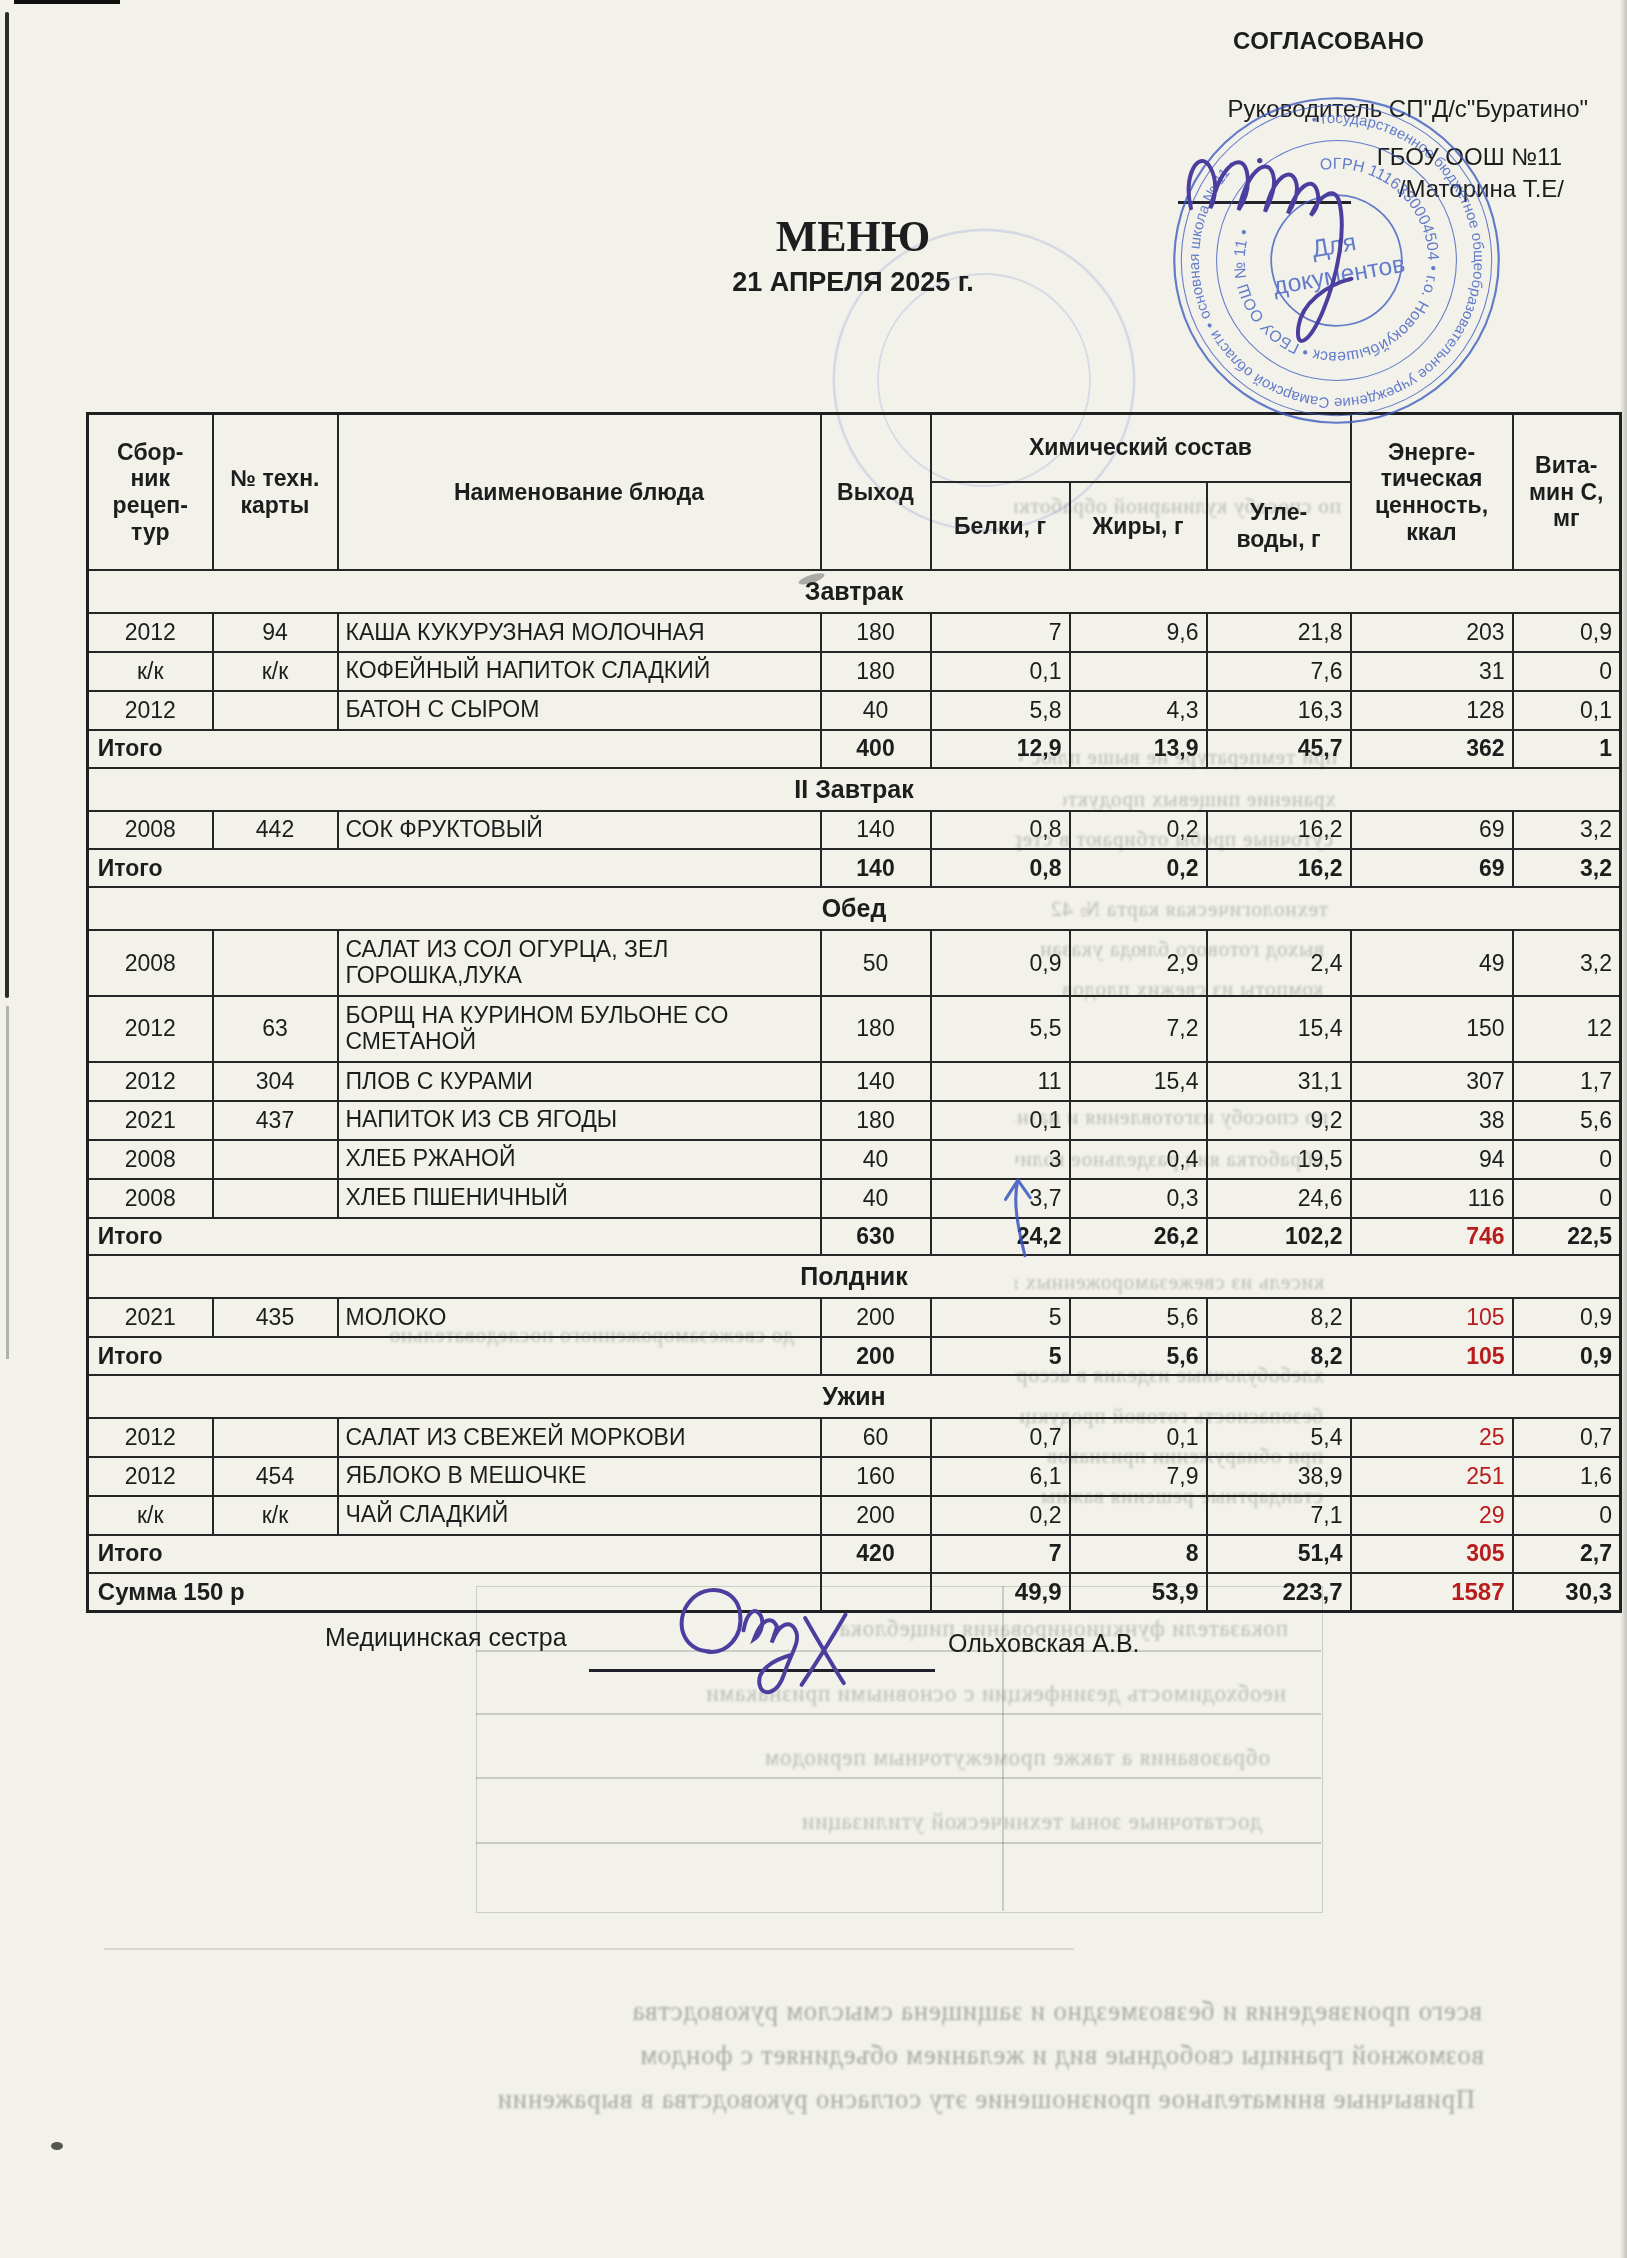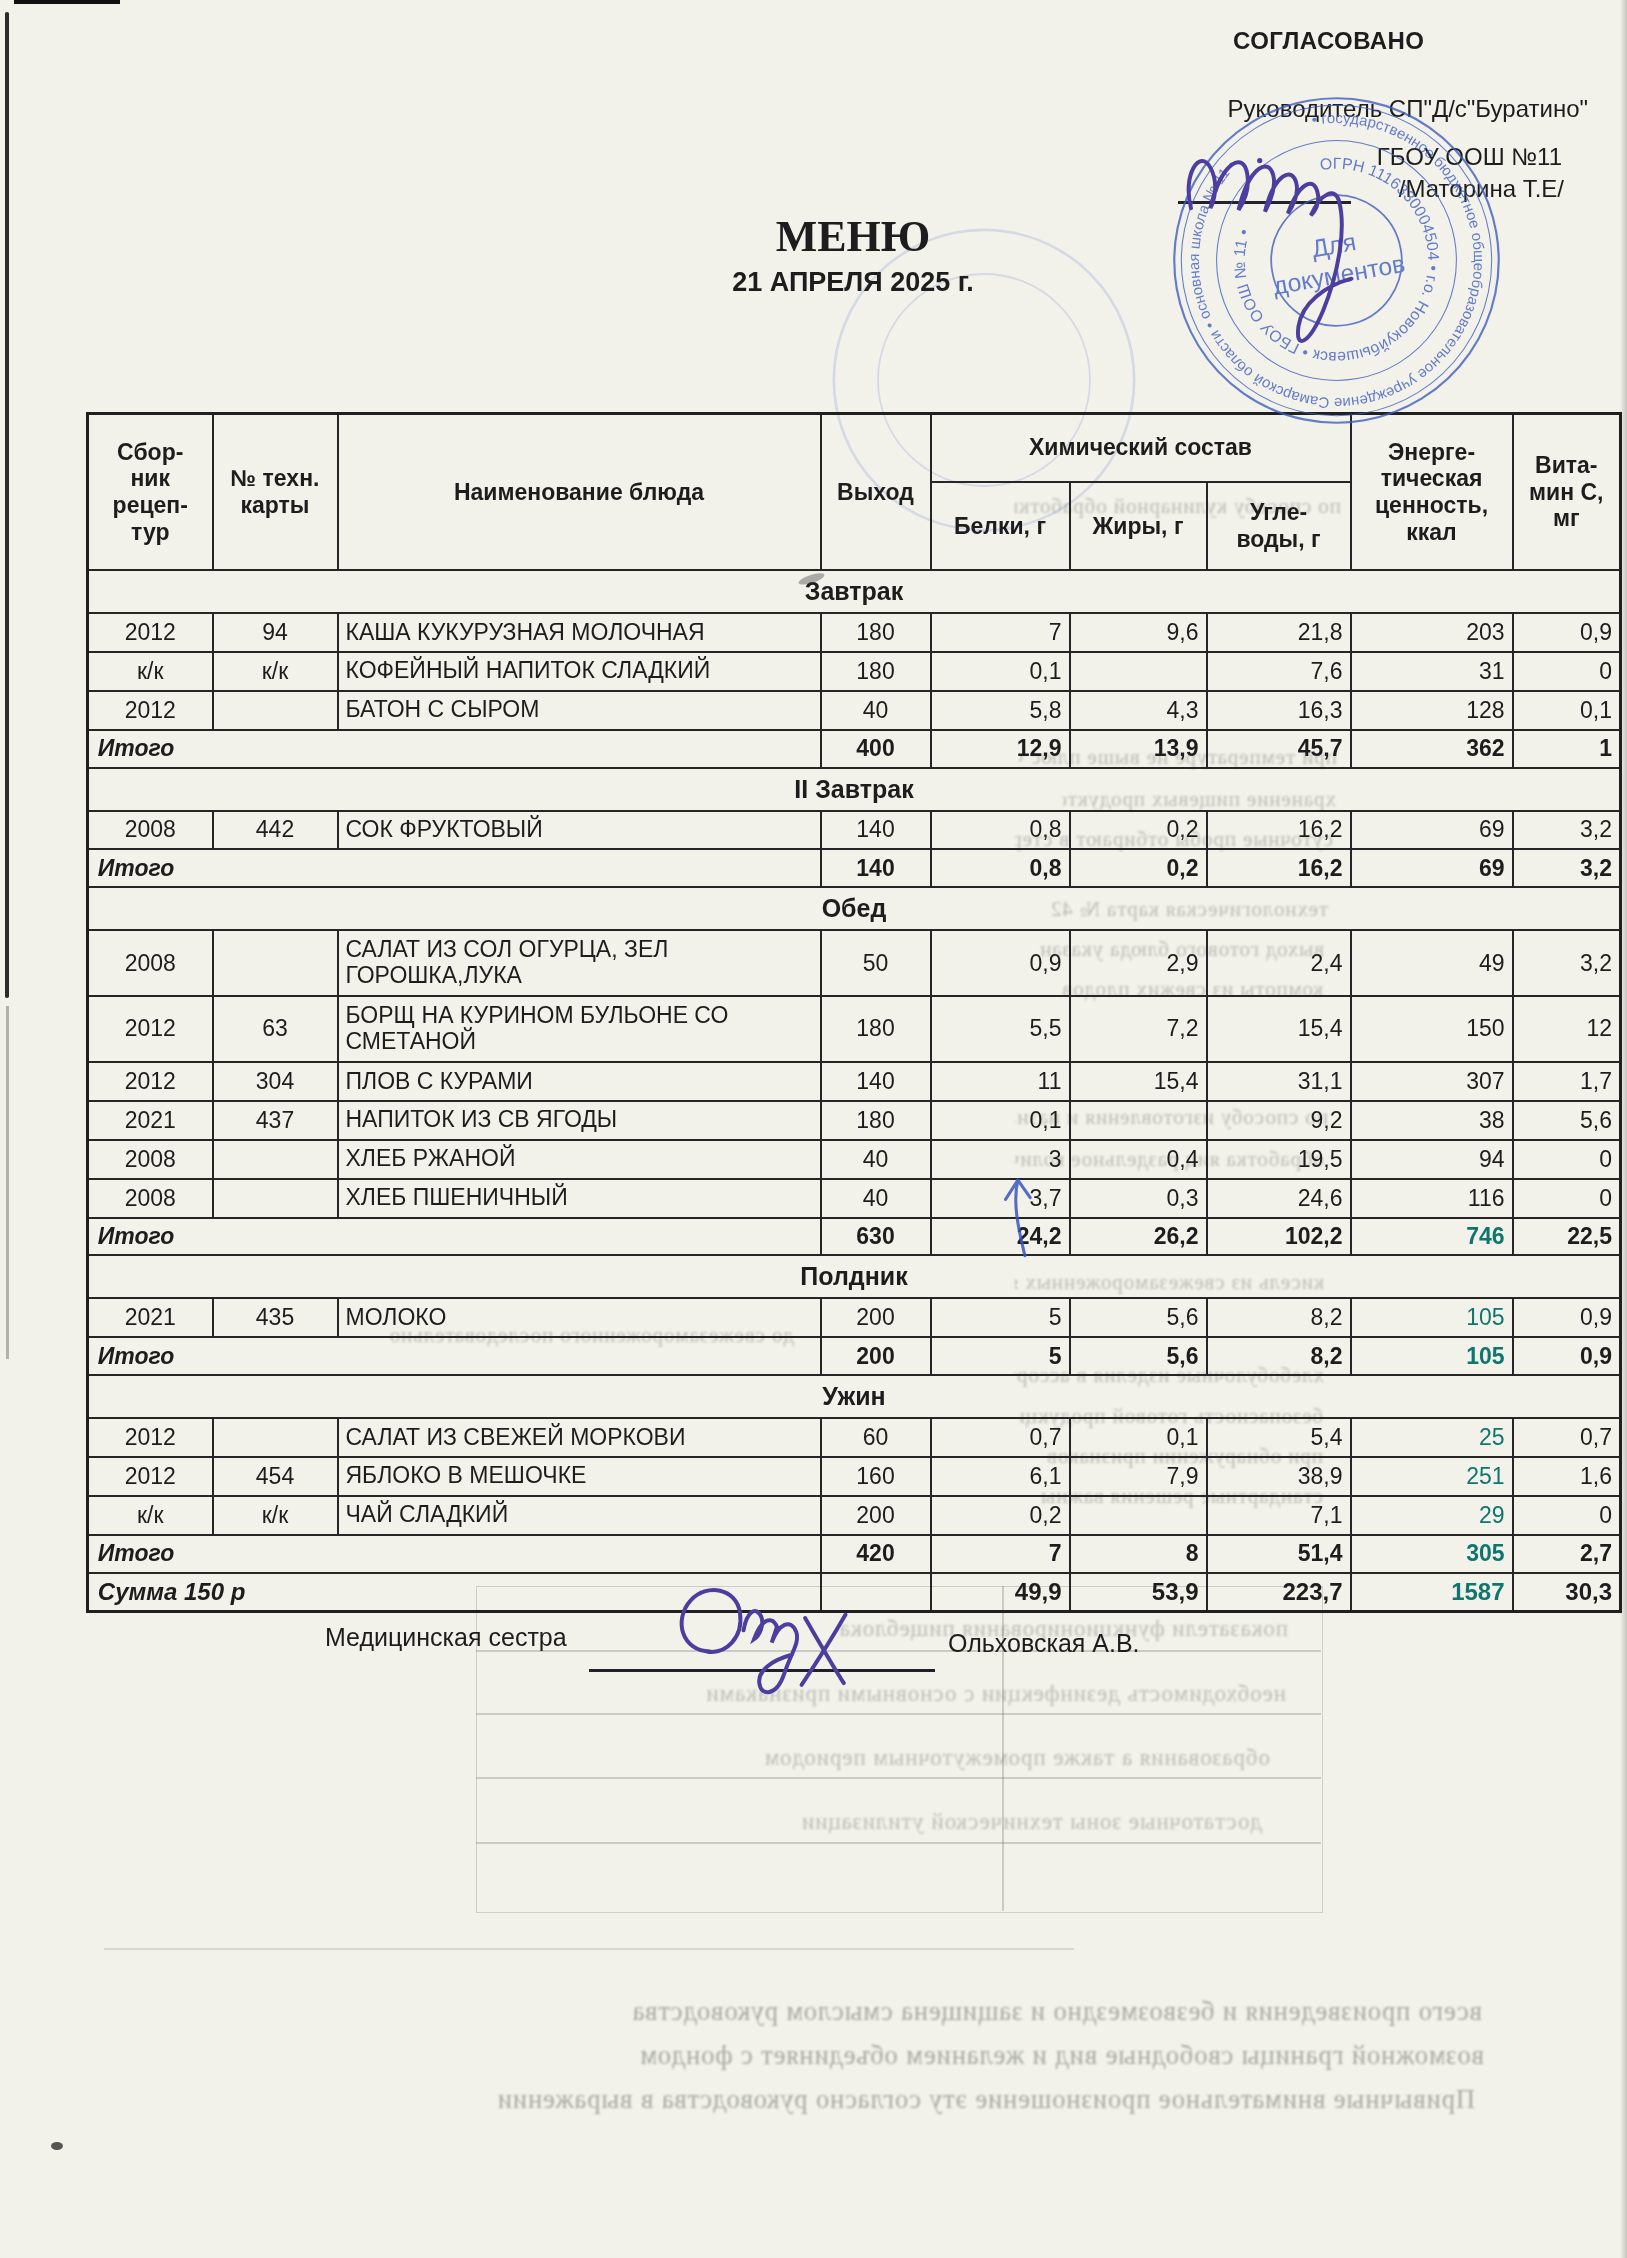--- a/index.html
+++ b/index.html
@@ -21,22 +21,22 @@
   .hr1 th{height:62px;}
   .hr2 th{height:83px;}
   .menu-table tbody td{font-size:23px;height:35px;vertical-align:middle;padding-top:0.9px;}
   tr.sec-row td{height:39px;font-weight:bold;font-size:25px;text-align:center;}
   tr.tall td{height:62px;}
   tr.total-row td{font-weight:bold;height:34px;}
   tr.sum-row td{font-weight:bold;font-size:24px;height:35px;}
   .r{text-align:right;padding-right:7px;}
   .c{text-align:center;}
   .l{text-align:left;padding-left:7px;white-space:pre-line;line-height:1.12;margin-left:48px;}
-  .tl{text-align:left;padding-left:8.8px;font-style:italic;}
-  .muted{color:#0f766e;}
+  .tl{text-align:left;padding-left:8.8px;}
+  .muted{color:#b91c1c;}
   
   .agreed{position:absolute;left:1233px;top:26.5px;font-size:24px;font-weight:bold;
           letter-spacing:0.4px;z-index:3;}
   .appr-line{position:absolute;left:918px;text-align:right;font-size:24px;z-index:3;}
   .sig-underline{position:absolute;left:1178px;top:201px;width:173px;height:2.6px;
                  background:#23232b;z-index:3;}
   .titles{position:absolute;left:86px;top:214px;width:1534px;text-align:center;z-index:3;}
   .t-menu{font-family:"Liberation Serif",serif;font-weight:bold;font-size:44px;line-height:46px;}
   .t-date{font-weight:bold;font-size:27px;margin-top:7px;}
   .t-group{font-weight:bold;font-size:30px;margin-top:41px;}

